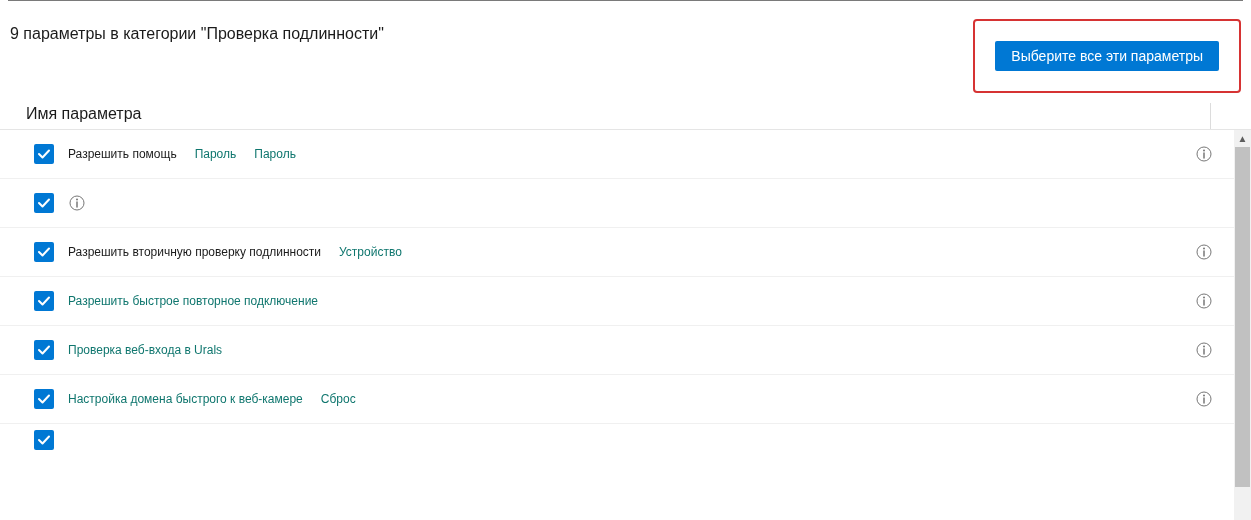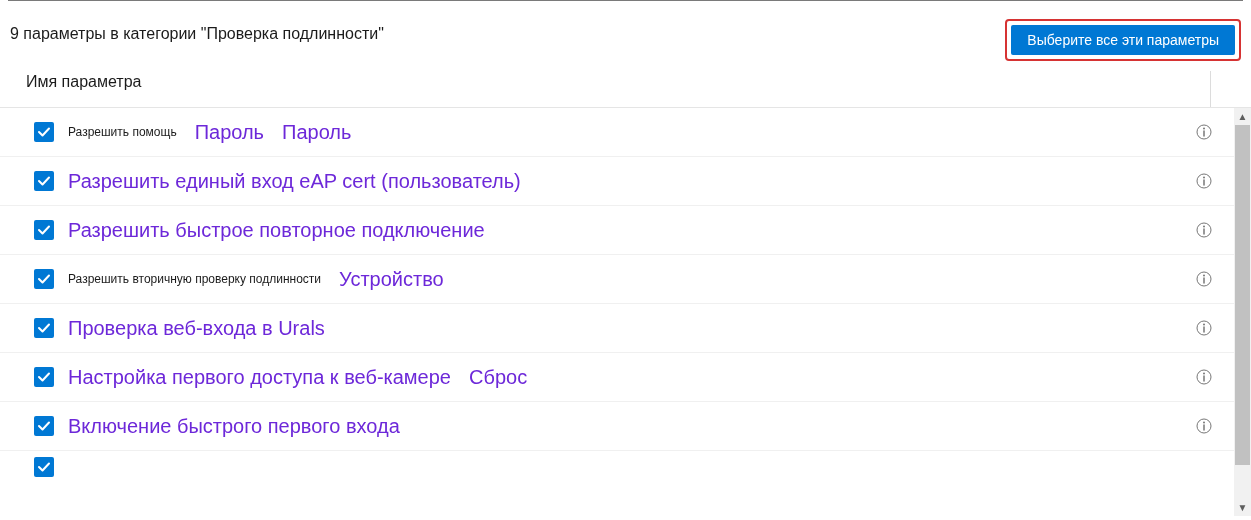--- a/index.html
+++ b/index.html
@@ -24,33 +24,33 @@
   }
   .header-left {
     font-size: 16px;
     font-weight: 400;
     padding-top: 6px;
   }
   .header-left .count { font-weight: 400; }
   .select-btn-wrap {
     border: 2px solid #d63333;
     border-radius: 4px;
-    padding: 4px;
+    padding: 20px;
   }
   .select-btn {
     background: #0078d4;
     color: #fff;
     border: none;
     padding: 7px 16px;
     font-size: 14px;
     cursor: pointer;
     border-radius: 2px;
   }
   .table-head {
-    padding: 6px 10px 16px 26px;
+    padding: 6px 10px 6px 26px;
     font-size: 16px;
     border-bottom: 1px solid #e5e5e5;
     position: relative;
   }
   .table-head .head-sep {
     position: absolute;
     right: 40px;
     top: 4px;
     bottom: 0;
     width: 1px;
@@ -89,21 +89,21 @@
     margin-right: 14px;
   }
   .row .chk svg { stroke: #fff; }
   .row .labels {
     flex: 1 1 auto;
     display: flex;
     align-items: center;
     gap: 18px;
   }
   .row .labels .small { font-size: 12px; color: #1b1b1b; }
-  .row .labels .reg   { font-size: 20px; color: #6d28d9; }
+  .row .labels .reg   { font-size: 12px; color: #0f766e; }
   .row .info {
     flex: 0 0 auto;
     width: 18px;
     height: 18px;
     display: flex;
     align-items: center;
     justify-content: center;
     margin-right: 4px;
   }
   .row .info svg { stroke: #777; fill: none; }
@@ -186,40 +186,20 @@
             <line x1="8" y1="7" x2="8" y2="12" stroke-width="1.5" stroke-linecap="round"></line>
           </svg>
         </div>
       </div>
       <div class="row">
         <div class="chk">
           <svg width="14" height="14" viewBox="0 0 14 14">
             <path d="M2 7 L5.5 10.5 L12 3.5" stroke-width="2" fill="none" stroke-linecap="round" stroke-linejoin="round"></path>
           </svg>
         </div>
-        <div class="labels">
-          <span class="reg">Разрешить единый вход eAP cert (пользователь)</span>
-        </div>
-        <div class="info">
-          <svg width="16" height="16" viewBox="0 0 16 16">
-            <circle cx="8" cy="8" r="7" stroke-width="1"></circle>
-            <line x1="8" y1="4.5" x2="8" y2="4.5" stroke-width="2" stroke-linecap="round"></line>
-            <line x1="8" y1="7" x2="8" y2="12" stroke-width="1.5" stroke-linecap="round"></line>
-          </svg>
-        </div>
-      </div>
-      <div class="row">
-        <div class="chk">
-          <svg width="14" height="14" viewBox="0 0 14 14">
-            <path d="M2 7 L5.5 10.5 L12 3.5" stroke-width="2" fill="none" stroke-linecap="round" stroke-linejoin="round"></path>
-          </svg>
-        </div>
-        <div class="labels">
-          <span class="reg">Разрешить быстрое повторное подключение</span>
-        </div>
         <div class="info">
           <svg width="16" height="16" viewBox="0 0 16 16">
             <circle cx="8" cy="8" r="7" stroke-width="1"></circle>
             <line x1="8" y1="4.5" x2="8" y2="4.5" stroke-width="2" stroke-linecap="round"></line>
             <line x1="8" y1="7" x2="8" y2="12" stroke-width="1.5" stroke-linecap="round"></line>
           </svg>
         </div>
       </div>
       <div class="row">
         <div class="chk">
@@ -239,56 +219,56 @@
           </svg>
         </div>
       </div>
       <div class="row">
         <div class="chk">
           <svg width="14" height="14" viewBox="0 0 14 14">
             <path d="M2 7 L5.5 10.5 L12 3.5" stroke-width="2" fill="none" stroke-linecap="round" stroke-linejoin="round"></path>
           </svg>
         </div>
         <div class="labels">
+          <span class="reg">Разрешить быстрое повторное подключение</span>
+        </div>
+        <div class="info">
+          <svg width="16" height="16" viewBox="0 0 16 16">
+            <circle cx="8" cy="8" r="7" stroke-width="1"></circle>
+            <line x1="8" y1="4.5" x2="8" y2="4.5" stroke-width="2" stroke-linecap="round"></line>
+            <line x1="8" y1="7" x2="8" y2="12" stroke-width="1.5" stroke-linecap="round"></line>
+          </svg>
+        </div>
+      </div>
+      <div class="row">
+        <div class="chk">
+          <svg width="14" height="14" viewBox="0 0 14 14">
+            <path d="M2 7 L5.5 10.5 L12 3.5" stroke-width="2" fill="none" stroke-linecap="round" stroke-linejoin="round"></path>
+          </svg>
+        </div>
+        <div class="labels">
           <span class="reg">Проверка веб-входа в Urals</span>
         </div>
         <div class="info">
           <svg width="16" height="16" viewBox="0 0 16 16">
             <circle cx="8" cy="8" r="7" stroke-width="1"></circle>
             <line x1="8" y1="4.5" x2="8" y2="4.5" stroke-width="2" stroke-linecap="round"></line>
             <line x1="8" y1="7" x2="8" y2="12" stroke-width="1.5" stroke-linecap="round"></line>
           </svg>
         </div>
       </div>
       <div class="row">
         <div class="chk">
           <svg width="14" height="14" viewBox="0 0 14 14">
             <path d="M2 7 L5.5 10.5 L12 3.5" stroke-width="2" fill="none" stroke-linecap="round" stroke-linejoin="round"></path>
           </svg>
         </div>
         <div class="labels">
-          <span class="reg">Настройка первого доступа к веб-камере</span>
+          <span class="reg">Настройка домена быстрого к веб-камере</span>
           <span class="reg">Сброс</span>
-        </div>
-        <div class="info">
-          <svg width="16" height="16" viewBox="0 0 16 16">
-            <circle cx="8" cy="8" r="7" stroke-width="1"></circle>
-            <line x1="8" y1="4.5" x2="8" y2="4.5" stroke-width="2" stroke-linecap="round"></line>
-            <line x1="8" y1="7" x2="8" y2="12" stroke-width="1.5" stroke-linecap="round"></line>
-          </svg>
-        </div>
-      </div>
-      <div class="row">
-        <div class="chk">
-          <svg width="14" height="14" viewBox="0 0 14 14">
-            <path d="M2 7 L5.5 10.5 L12 3.5" stroke-width="2" fill="none" stroke-linecap="round" stroke-linejoin="round"></path>
-          </svg>
-        </div>
-        <div class="labels">
-          <span class="reg">Включение быстрого первого входа</span>
         </div>
         <div class="info">
           <svg width="16" height="16" viewBox="0 0 16 16">
             <circle cx="8" cy="8" r="7" stroke-width="1"></circle>
             <line x1="8" y1="4.5" x2="8" y2="4.5" stroke-width="2" stroke-linecap="round"></line>
             <line x1="8" y1="7" x2="8" y2="12" stroke-width="1.5" stroke-linecap="round"></line>
           </svg>
         </div>
       </div>
       <div class="row partial">

